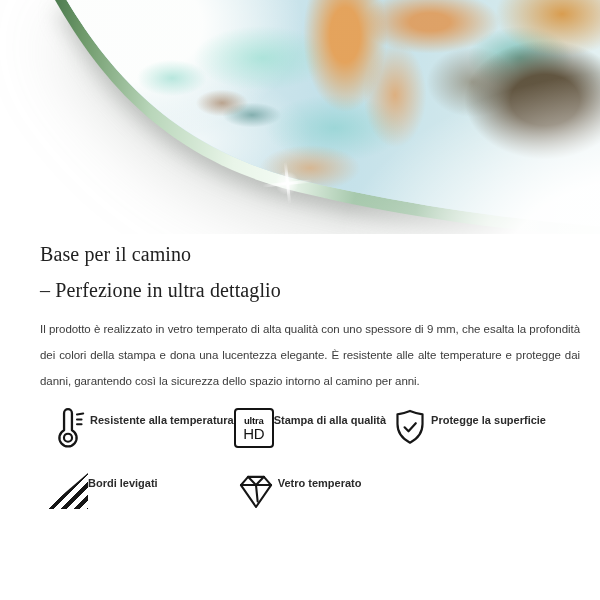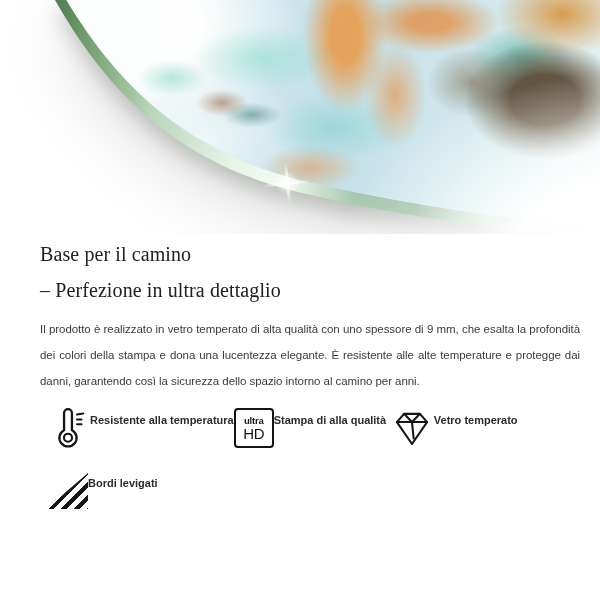--- a/index.html
+++ b/index.html
@@ -144,36 +144,45 @@
       <div class="feature">
         <div class="icon-box">
           <div class="uhd">
             <span class="uhd-top">ultra</span>
             <span class="uhd-bottom">HD</span>
           </div>
         </div>
         <div class="feature-label">Stampa di alla qualità</div>
       </div>
 
+      <div class="feature">
+        <div class="icon-box">
+          <svg class="lineicon" width="42" height="42" viewBox="0 0 48 48" fill="none" stroke="#161616" stroke-width="2.5" stroke-linecap="round" stroke-linejoin="round">
+            <path d="M24 4.5 C 28.5 6.3 33.5 7.6 38.3 8.4 V 19.5 C 38.3 29.5 33 36.2 24 40.8 C 15 36.2 9.7 29.5 9.7 19.5 V 8.4 C 14.5 7.6 19.5 6.3 24 4.5 Z"></path>
+            <path d="M17.8 23.2 L22.3 27.7 L30.6 18.6"></path>
+          </svg>
+        </div>
+        <div class="feature-label">Protegge la superficie</div>
+      </div>
+
+      <div class="feature">
+        <div class="icon-box">
+          <div class="tri-stripes"></div>
+        </div>
+        <div class="feature-label">Bordi levigati</div>
+      </div>
 
       <div class="feature">
         <div class="icon-box">
           <svg class="lineicon" width="44" height="42" viewBox="0 0 48 46" fill="none" stroke="#161616" stroke-width="2.3" stroke-linecap="round" stroke-linejoin="round">
             <path d="M7.5 16.5 L15.3 7.5 H32.7 L40.5 16.5 L24 40.5 Z"></path>
             <path d="M7.5 16.5 H40.5"></path>
             <path d="M15.3 7.5 L24 16.5 L32.7 7.5"></path>
             <path d="M24 16.5 L25.8 34.5"></path>
           </svg>
         </div>
         <div class="feature-label">Vetro temperato</div>
       </div>
 
-      <div class="feature">
-        <div class="icon-box">
-          <div class="tri-stripes"></div>
-        </div>
-        <div class="feature-label">Bordi levigati</div>
-      </div>
-
 
     </div>
   </div>
 </div>
 
 </body></html>

